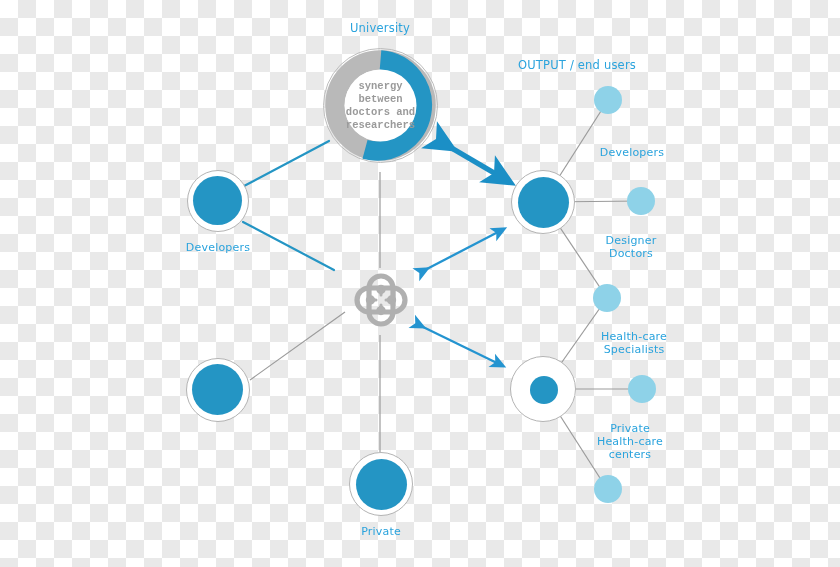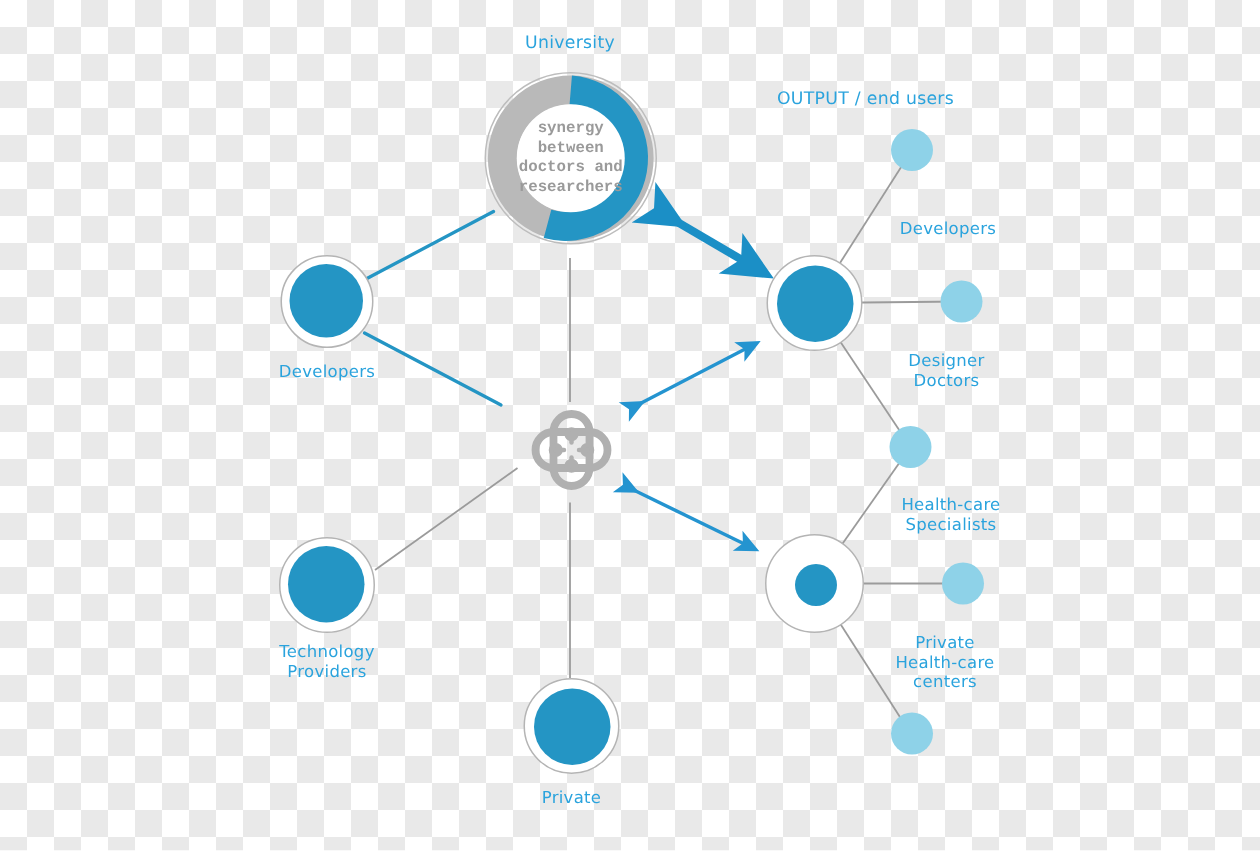--- a/index.html
+++ b/index.html
@@ -145,22 +145,20 @@
   </div>
 
   <div class="ringnode" style="left:187px;top:170px;width:62px;height:62px;">
     <i style="left:5px;top:5px;width:49px;height:49px;"></i>
   </div>
   <div class="lbl" style="left:218px;top:241px;width:130px;">Developers</div>
 
   <div class="ringnode" style="left:186px;top:358px;width:64px;height:64px;">
     <i style="left:5px;top:5px;width:51px;height:51px;"></i>
   </div>
-  <div class="lbl" style="left:218px;top:428px;width:140px;">Technology
-Providers</div>
 
   <div class="ringnode" style="left:349px;top:452px;width:64px;height:64px;">
     <i style="left:6px;top:6px;width:51px;height:51px;"></i>
   </div>
   <div class="lbl" style="left:381px;top:525px;width:130px;">Private</div>
 
   <div class="lbl big" style="left:577px;top:59px;width:220px;">OUTPUT / end users</div>
 
   <div class="ringnode" style="left:511px;top:170px;width:64px;height:64px;">
     <i style="left:6px;top:6px;width:51px;height:51px;"></i>

